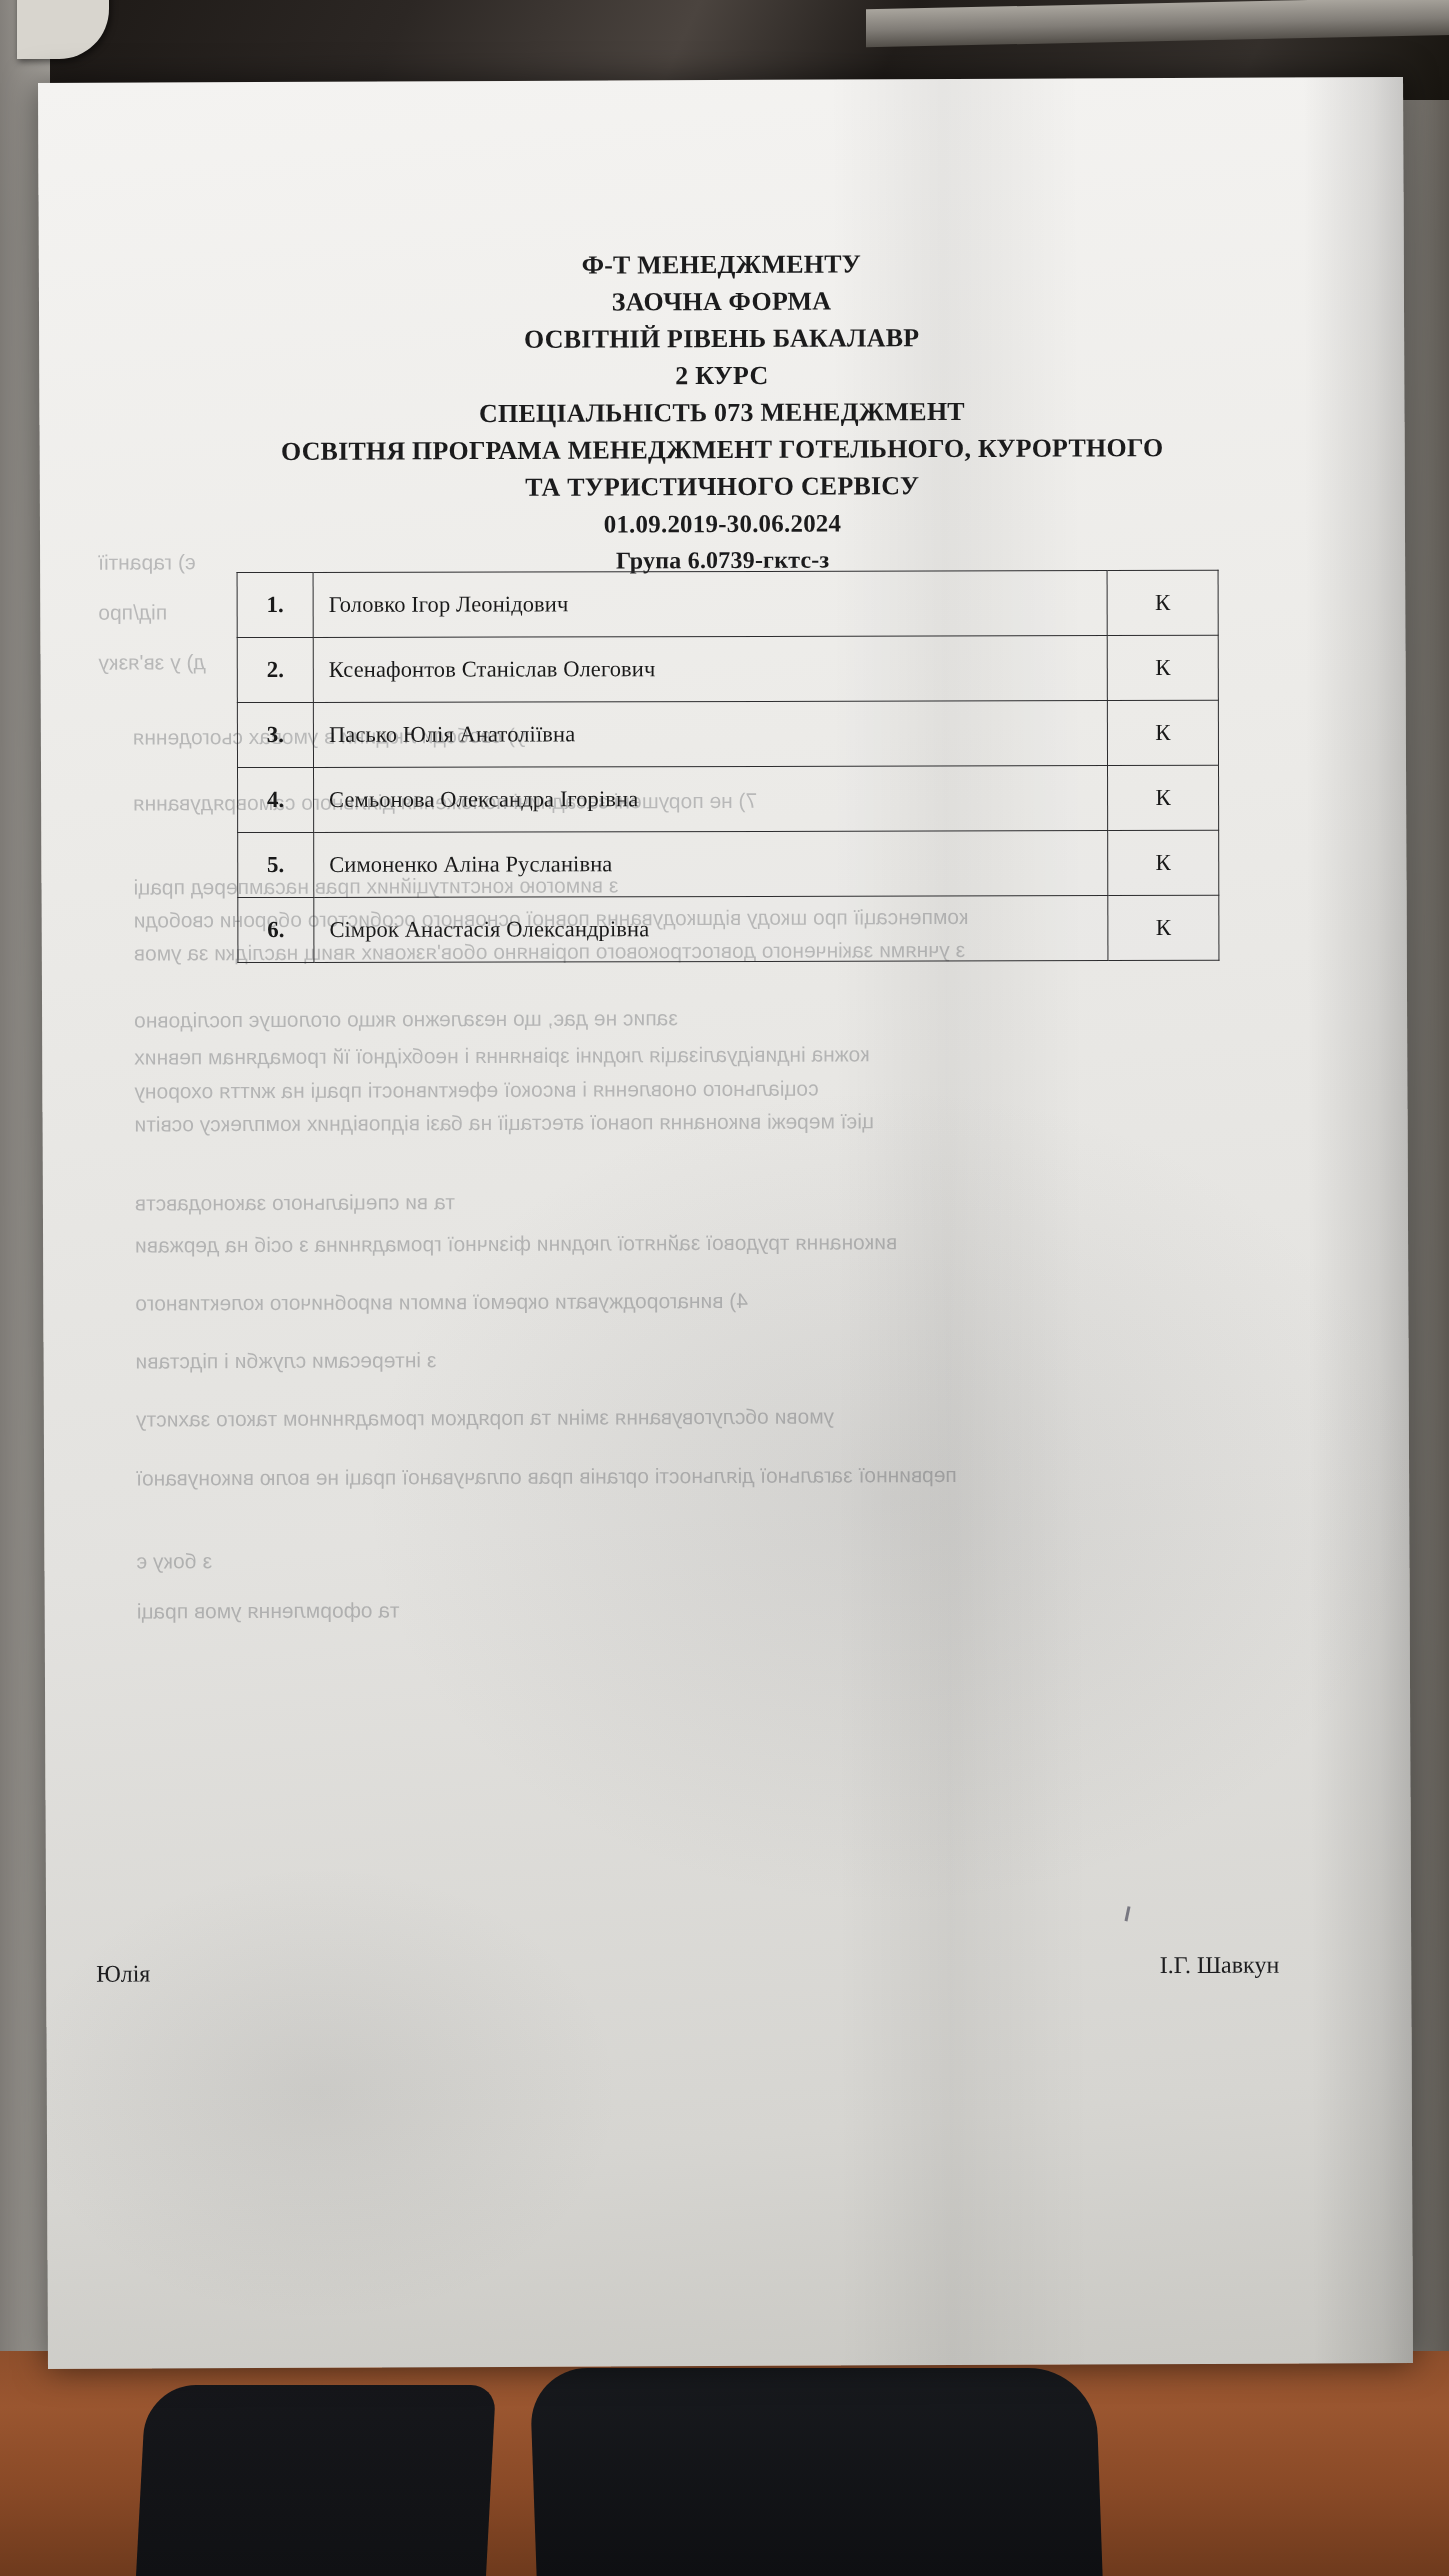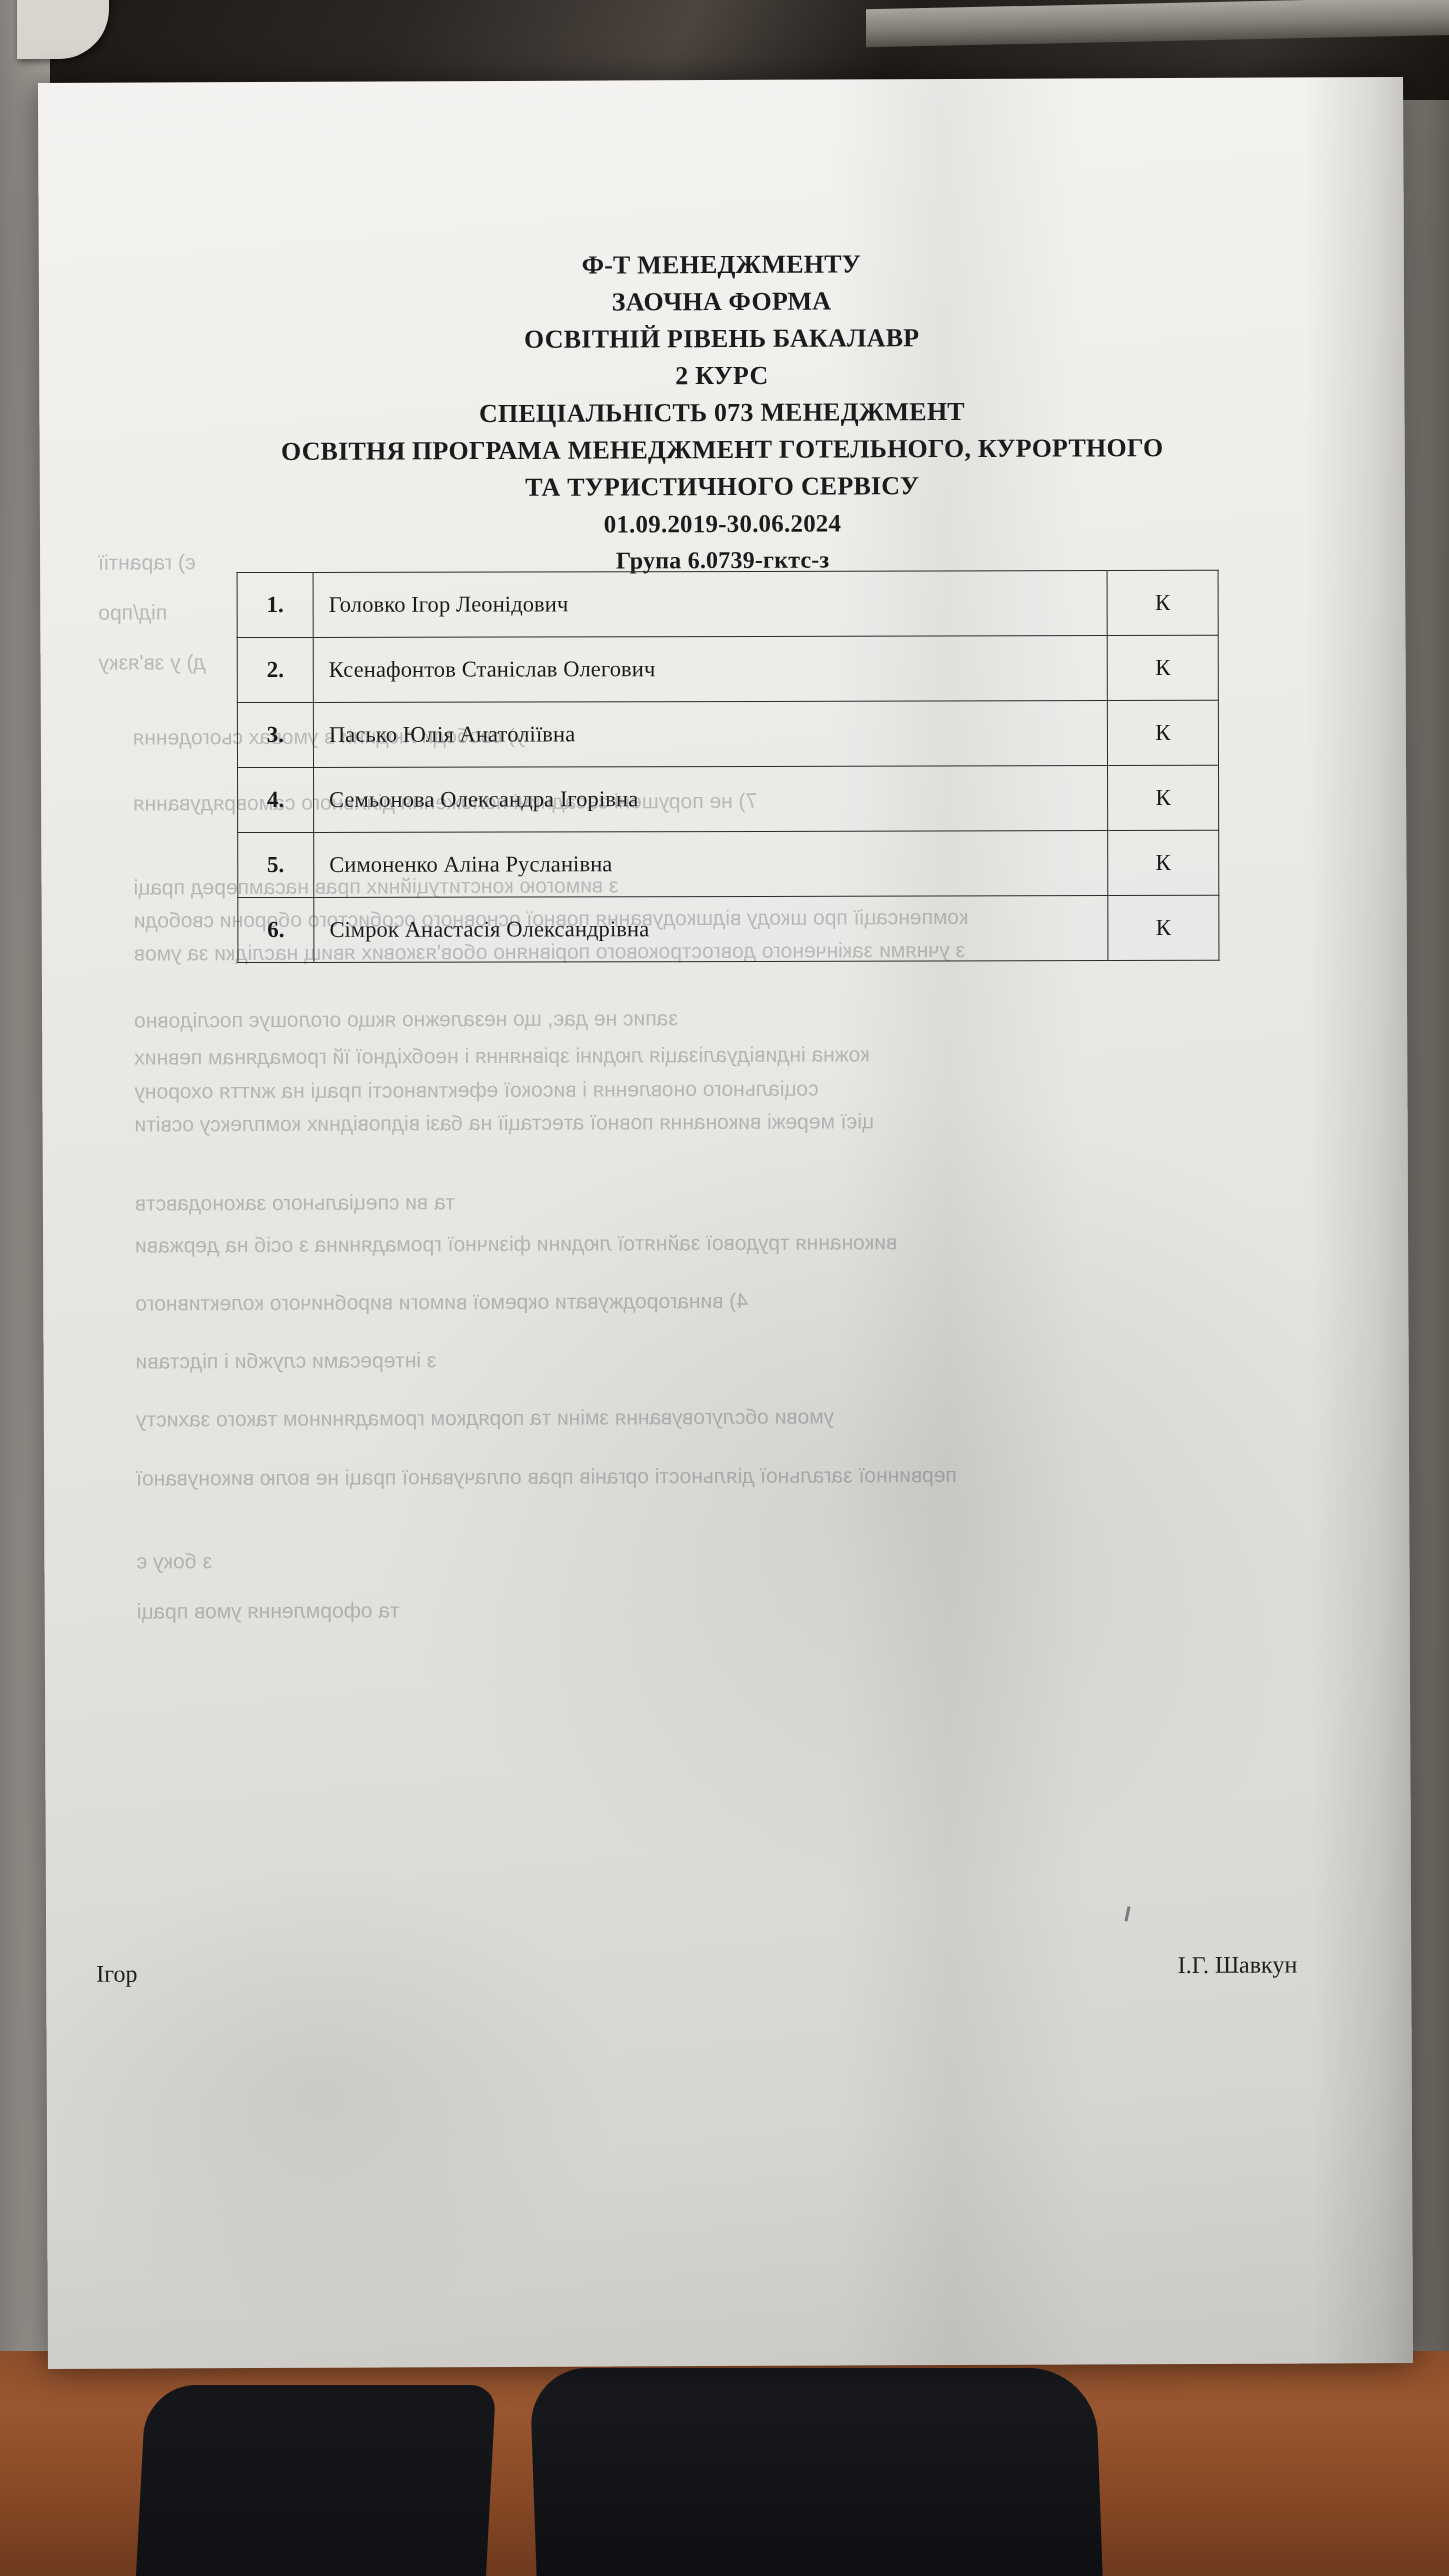--- a/index.html
+++ b/index.html
@@ -180,21 +180,21 @@
   
   .footer-left {
     position: absolute;
     left: 50px;
     top: 1878px;
     font-size: 24px;
     color: #1d1d1f;
   }
   .footer-right {
     position: absolute;
-    right: 114px;
+    right: 132px;
     top: 1874px;
     font-size: 24px;
     color: #1d1d1f;
   }
   .pen-dot {
     position: absolute;
     left: 1080px;
     top: 1828px;
     width: 2.5px;
     height: 15px;
@@ -281,18 +281,18 @@
         <tr>
           <td class="num">6.</td>
           <td class="name">Сімрок Анастасія Олександрівна</td>
           <td class="mark">К</td>
         </tr>
       </tbody>
     </table>
 
     <div class="pen-dot"></div>
 
-    <div class="footer-left">Ігор</div>
+    <div class="footer-left">Юлія</div>
     <div class="footer-right">І.Г. Шавкун</div>
 
   </div>
 </div>
 
 
 </body></html>

